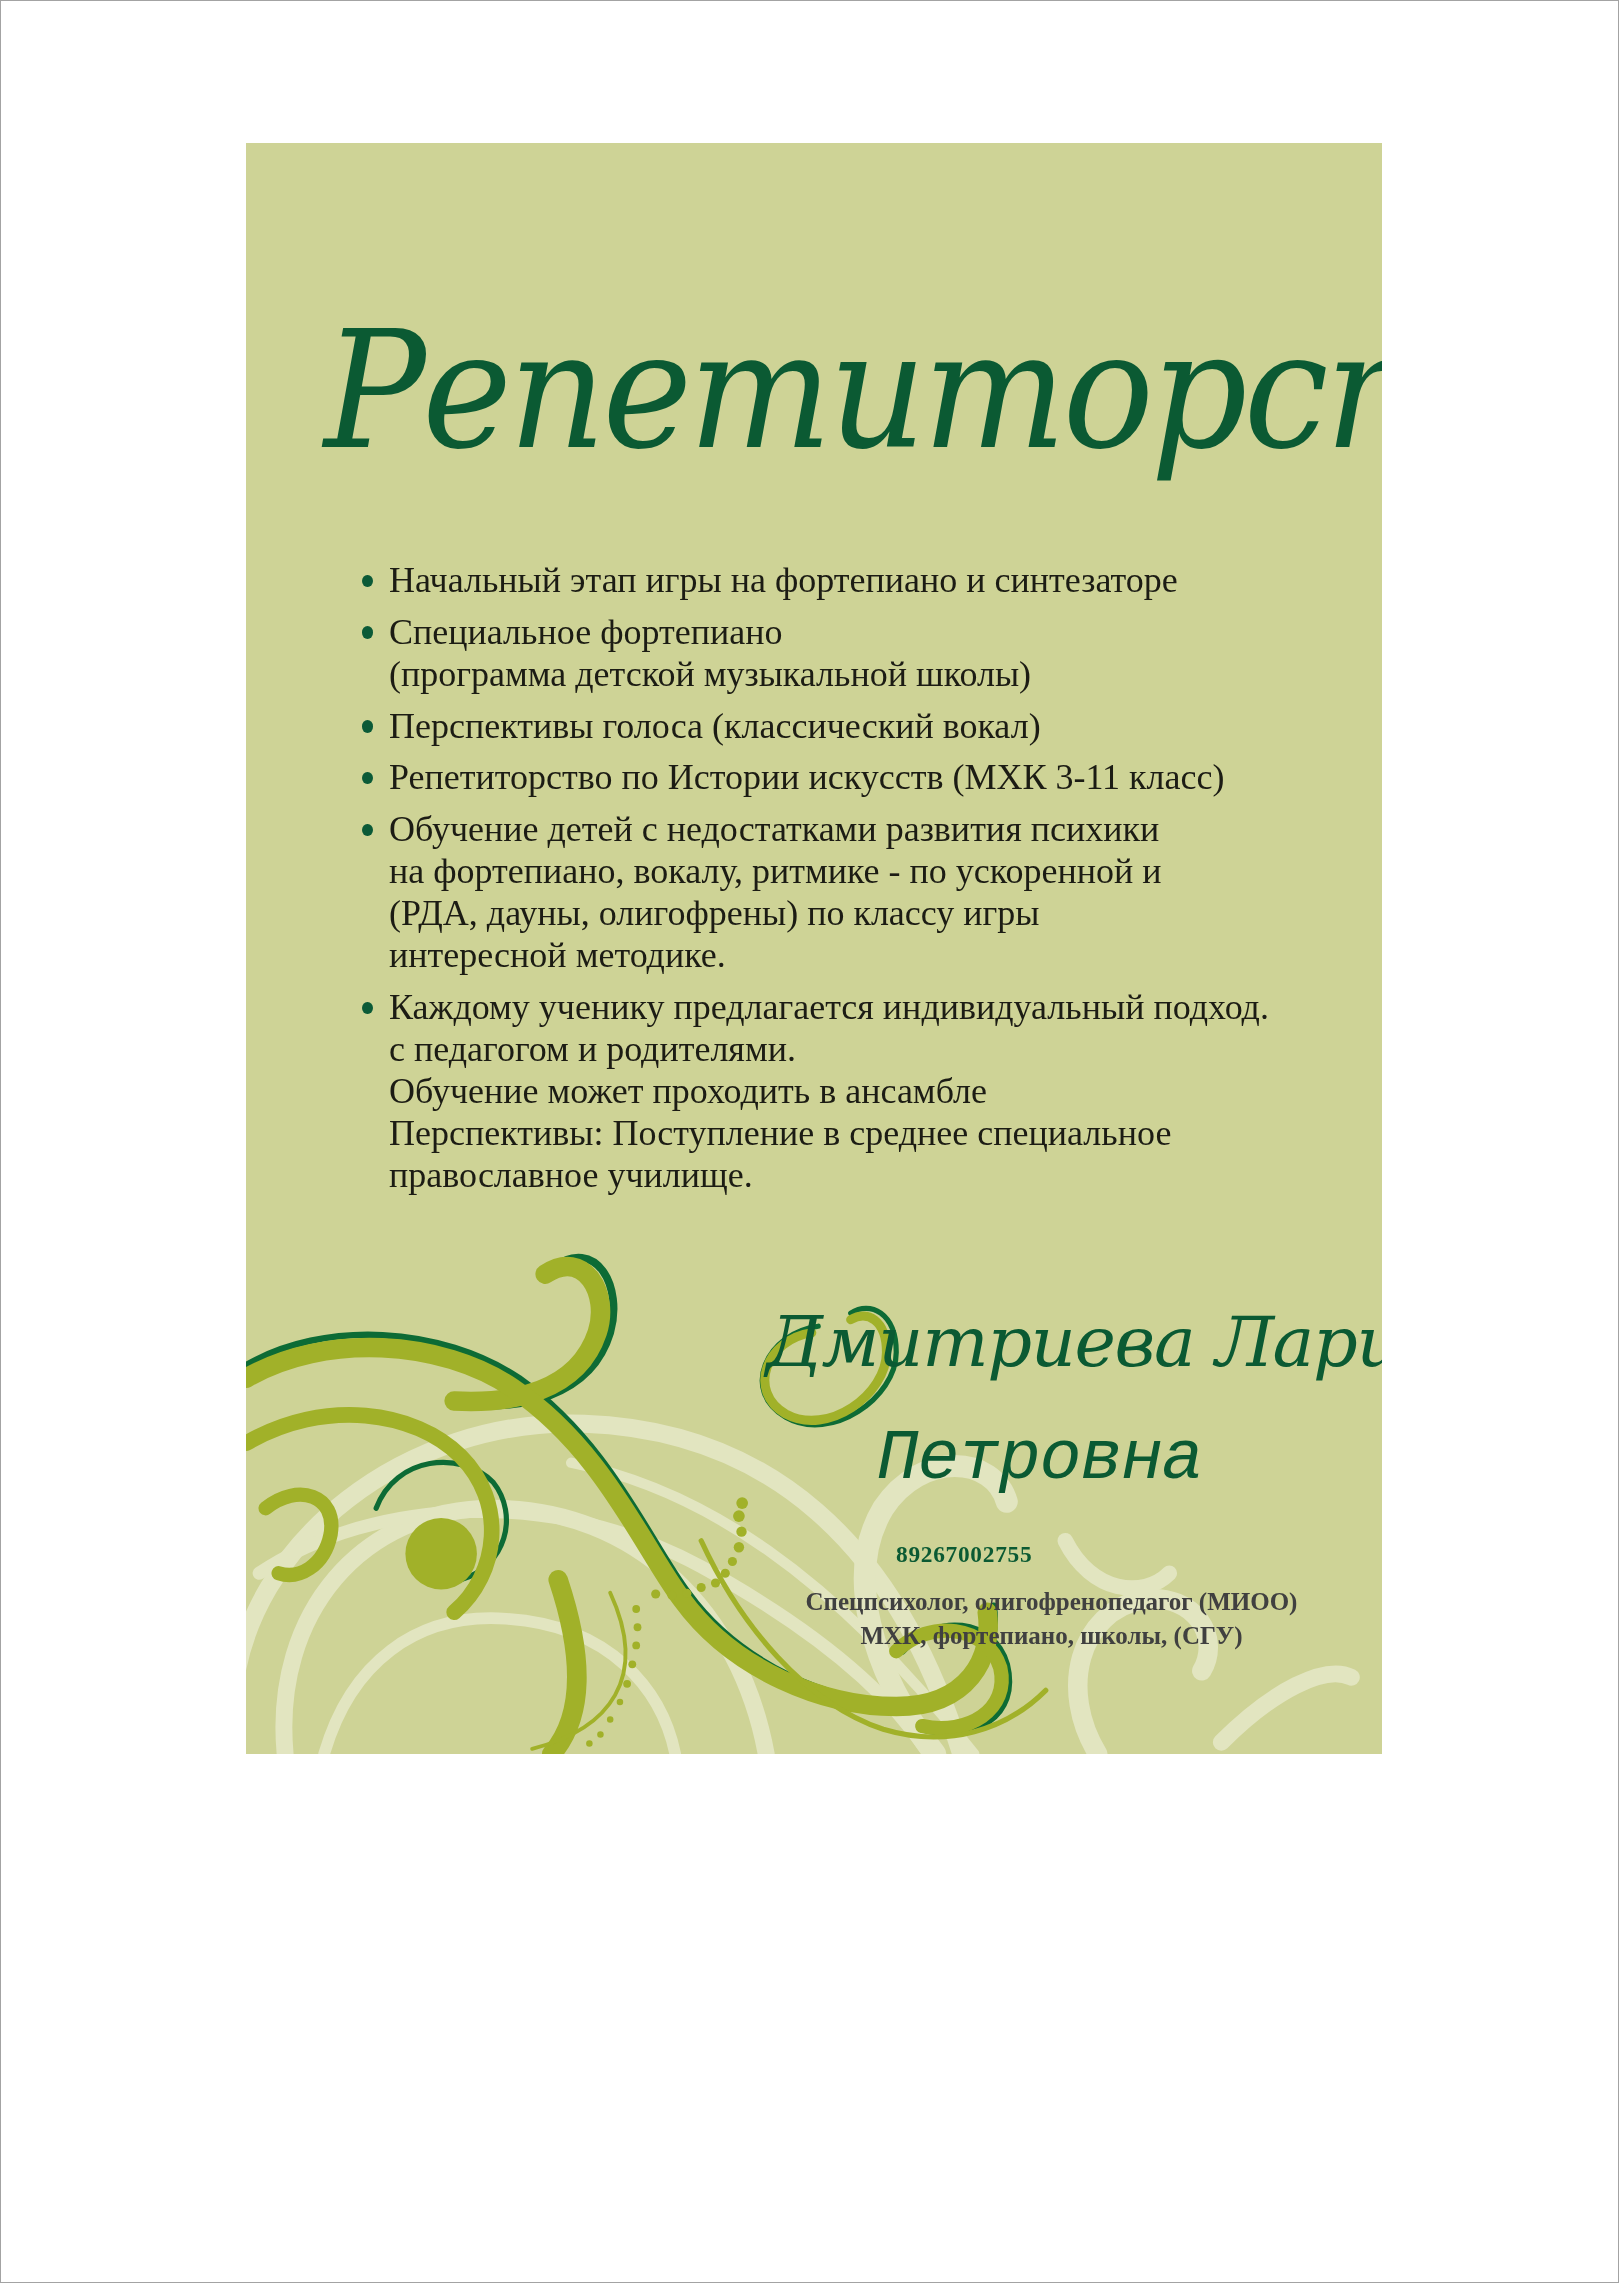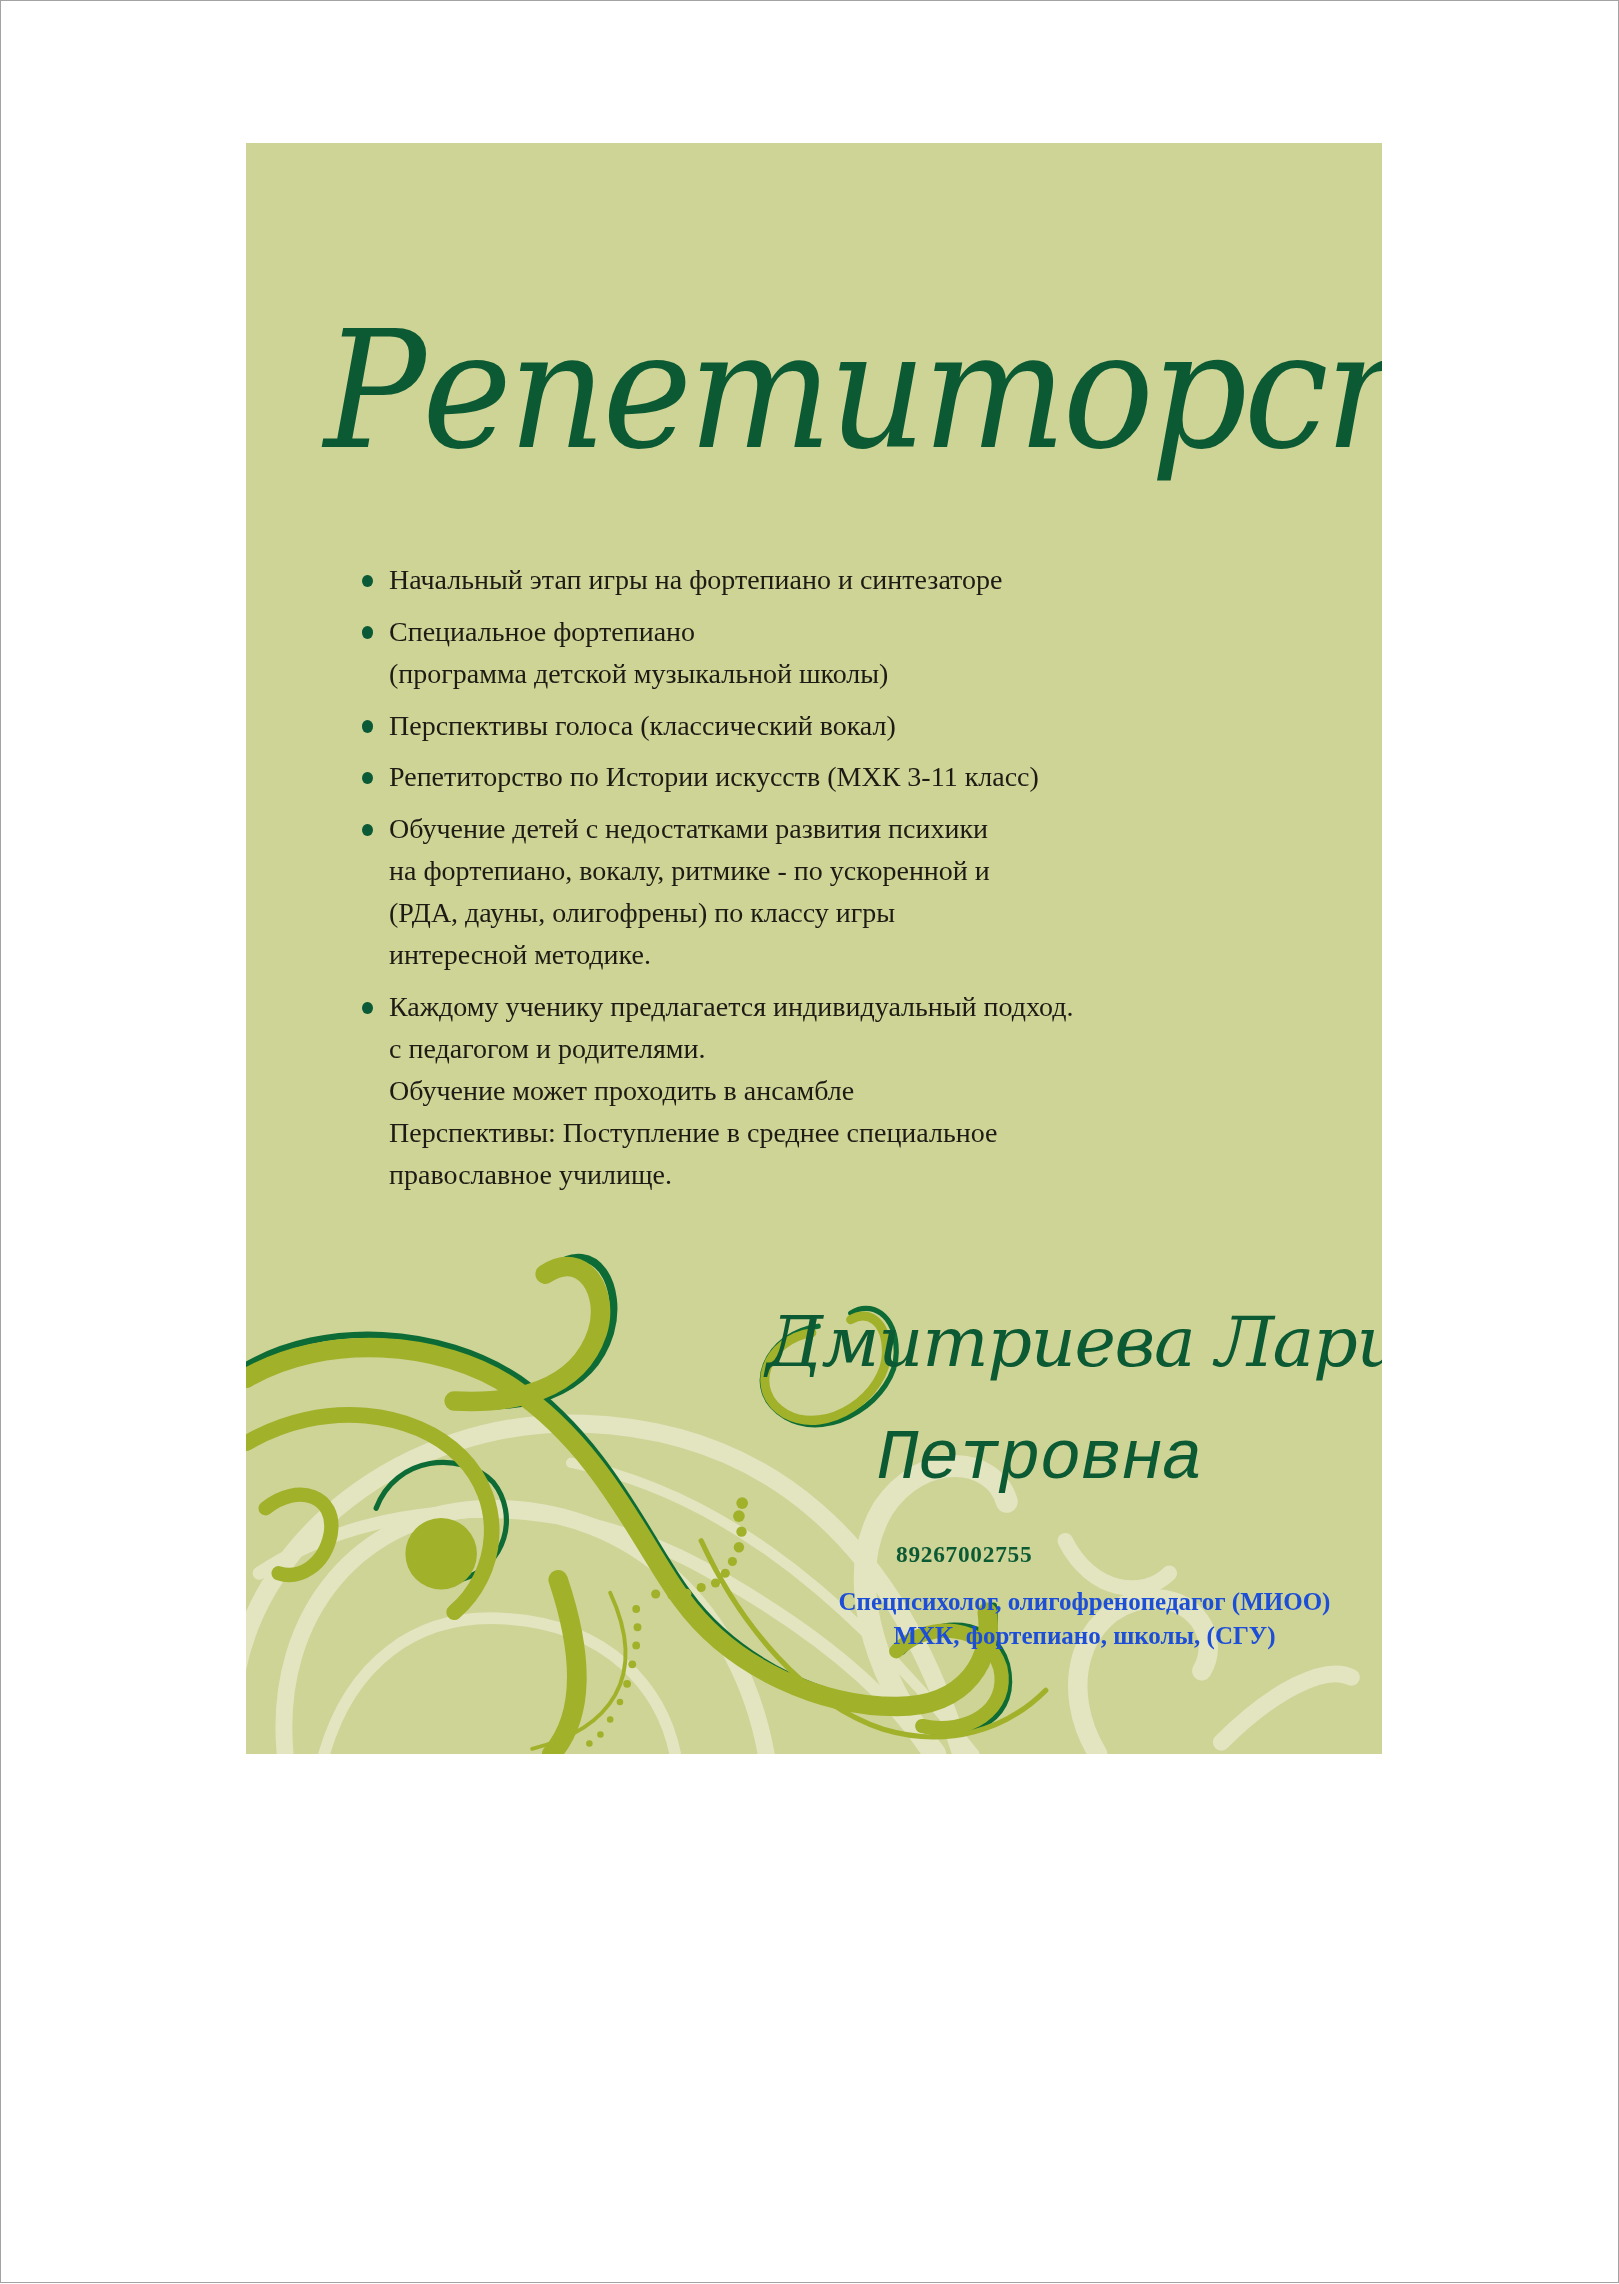--- a/index.html
+++ b/index.html
@@ -24,36 +24,36 @@
     letter-spacing: -3.9px; transform: scaleX(0.93); transform-origin: left top;
     white-space: nowrap;
   }
   .list { position: absolute; left: 116px; top: 416px; width: 1001px; }
   .item { position: relative; padding-left: 27px; margin-bottom: 9.8px; }
   .item .bullet {
     position: absolute; left: 0; top: 15.6px; width: 11px; height: 12.4px;
     border-radius: 50%; background: #0b5a37;
   }
   .item .line {
-    display: block; font-size: 28px; line-height: 42px; color: #1c1c14;
+    display: block; font-size: 36px; line-height: 42px; color: #1c1c14;
     white-space: nowrap;
   }
   .name {
     position: absolute; font-family: "DejaVu Serif", serif; font-style: italic;
     color: #0b5a33; white-space: nowrap; text-align: center;
   }
   .name1 { left: 520px; top: 1157px; width: 546px; font-size: 70px; line-height: 85px; letter-spacing: -1.3px; }
   .name2 { left: 618px; top: 1274px; width: 351px; font-size: 70px; line-height: 85px; letter-spacing: -1.3px; font-family: Liberation Mono, monospace; }
   .phone {
     position: absolute; left: 650px; top: 1397px; width: 312px; text-align: left;
     font-size: 23.4px; line-height: 29px; color: #0b5a33; font-weight: bold; letter-spacing: 0.7px;
   }
   .creds {
-    position: absolute; left: 572px; top: 1442px; width: 533px; text-align: center;
-    font-size: 25px; line-height: 34px; color: #1d4ed8; font-weight: bold; white-space: nowrap;
+    position: absolute; left: 539px; top: 1442px; width: 533px; text-align: center;
+    font-size: 25px; line-height: 34px; color: #404040; font-weight: bold; white-space: nowrap;
   }
 </style>
 </head>
 <body>
 
 <div class="frame">
   <div class="poster">
 
     <svg class="swirls" viewBox="0 0 1747 2478">
 

